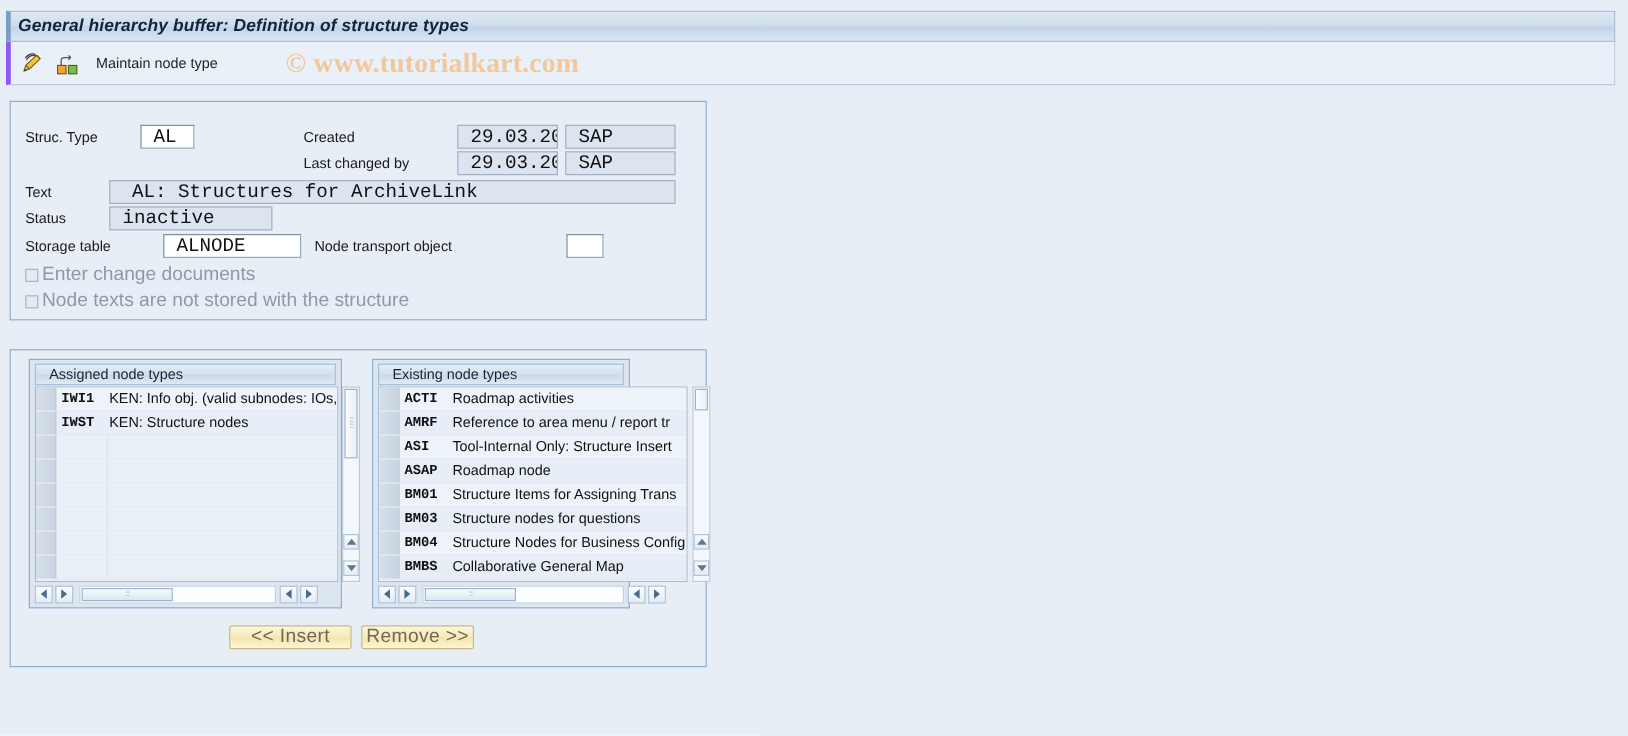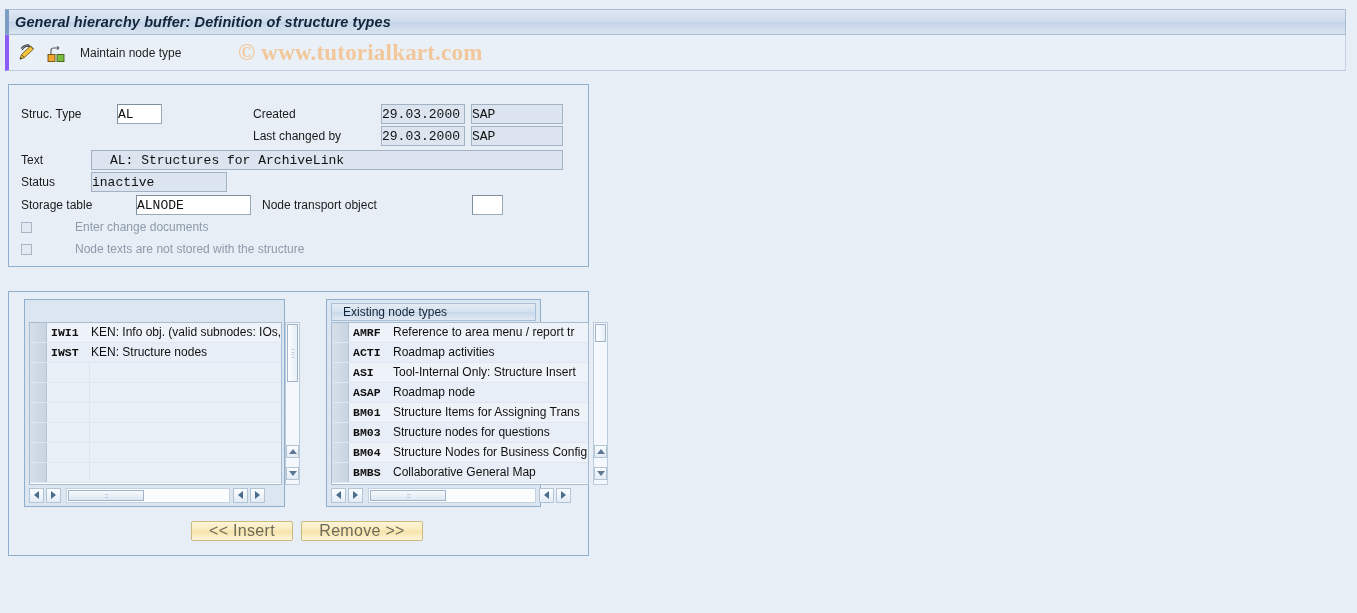--- a/index.html
+++ b/index.html
@@ -98,23 +98,23 @@
     white-space: nowrap;
   }
   .fld {
     position: absolute;
     box-sizing: border-box;
     border: 1px solid #9aa9b8;
     border-top-color: #808f9e;
     border-left-color: #808f9e;
     background: #ffffff;
     font-family: "Liberation Mono", monospace;
-    font-size: 13px;
+    font-size: 16px;
     color: #111111;
-    padding: 1px 0;
+    padding: 1px 10px;
     line-height: 17px;
     white-space: nowrap;
     overflow: hidden;
   }
   .fld.ro {
     background: #dbe4ef;
     border-color: #a3b2c2;
   }
   .fld.sans {
     font-family: Liberation Mono, monospace;
@@ -131,34 +131,33 @@
   .cbox {
     width: 11px; height: 11px;
     border: 1px solid #a8b6c4;
     background: #e3eaf3;
     box-sizing: border-box;
     display: inline-block;
     margin-right: 3px;
     flex: 0 0 auto;
   }
   .cbtext {
-    font-size: 12px;
+    font-size: 16px;
     color: #8c9aa9;
-    margin-left: 40px;
   }
 
   
   .panel {
     position: absolute;
     background: #dce6f1;
     border: 1px solid #8fafcd;
     box-sizing: border-box;
   }
   #panel-assigned { left: 24px; top: 299px; width: 261px; height: 208px; }
-  #panel-existing { left: 310px; top: 299px; width: 215px; height: 208px; margin-left: 16px; }
+  #panel-existing { left: 310px; top: 299px; width: 215px; height: 208px; }
 
   .panel-header {
     position: absolute;
     left: 4px; top: 3px;
     right: 4px;
     height: 18px;
     background: linear-gradient(to bottom, #e4ecf5 0%, #d3e0ee 50%, #c9d9ea 52%, #e0e9f4 100%);
     border: 1px solid #a9bfd5;
     box-sizing: border-box;
     display: flex;
@@ -320,21 +319,21 @@
     border-radius: 2px;
     box-sizing: border-box;
     font-size: 16px;
     color: #6f6a58;
     display: flex;
     align-items: center;
     justify-content: center;
     letter-spacing: 0.3px;
   }
   #btn-insert { left: 191px; top: 521px; width: 102px; }
-  #btn-remove { left: 301px; top: 521px; width: 122px; }
+  #btn-remove { left: 301px; top: 521px; width: 94px; }
 </style>
 </head>
 <body>
 
 <div class="app">
 
   <div class="titlebar">
     <span class="titlebar-text">General hierarchy buffer: Definition of structure types</span>
   </div>
 
@@ -393,20 +392,21 @@
     </div>
     <div class="cbrow" style="left:12px; top:157px;">
       <span class="cbox"></span>
       <span class="cbtext">Node texts are not stored with the structure</span>
     </div>
   </div>
 
   <div class="groupbox" id="bottom-group"></div>
 
   <div class="panel" id="panel-assigned">
+    <div class="panel-header">Assigned node types</div>
 
     <div class="grid" id="grid-assigned">
       <div class="grow">
         <span class="rowsel"></span>
         <span class="gcode">IWI1</span>
         <span class="gdesc">KEN: Info obj. (valid subnodes: IOs,</span>
       </div>
       <div class="grow">
         <span class="rowsel"></span>
         <span class="gcode">IWST</span>
@@ -476,27 +476,27 @@
         </div>
     </div>
   </div>
 
   <div class="panel" id="panel-existing">
     <div class="panel-header">Existing node types</div>
 
     <div class="grid" id="grid-existing">
       <div class="grow">
         <span class="rowsel"></span>
+        <span class="gcode">ACTI</span>
+        <span class="gdesc">Roadmap activities</span>
+      </div>
+      <div class="grow">
+        <span class="rowsel"></span>
         <span class="gcode">AMRF</span>
         <span class="gdesc">Reference to area menu / report tr</span>
-      </div>
-      <div class="grow">
-        <span class="rowsel"></span>
-        <span class="gcode">ACTI</span>
-        <span class="gdesc">Roadmap activities</span>
       </div>
       <div class="grow">
         <span class="rowsel"></span>
         <span class="gcode">ASI</span>
         <span class="gdesc">Tool-Internal Only: Structure Insert</span>
       </div>
       <div class="grow">
         <span class="rowsel"></span>
         <span class="gcode">ASAP</span>
         <span class="gdesc">Roadmap node</span>

